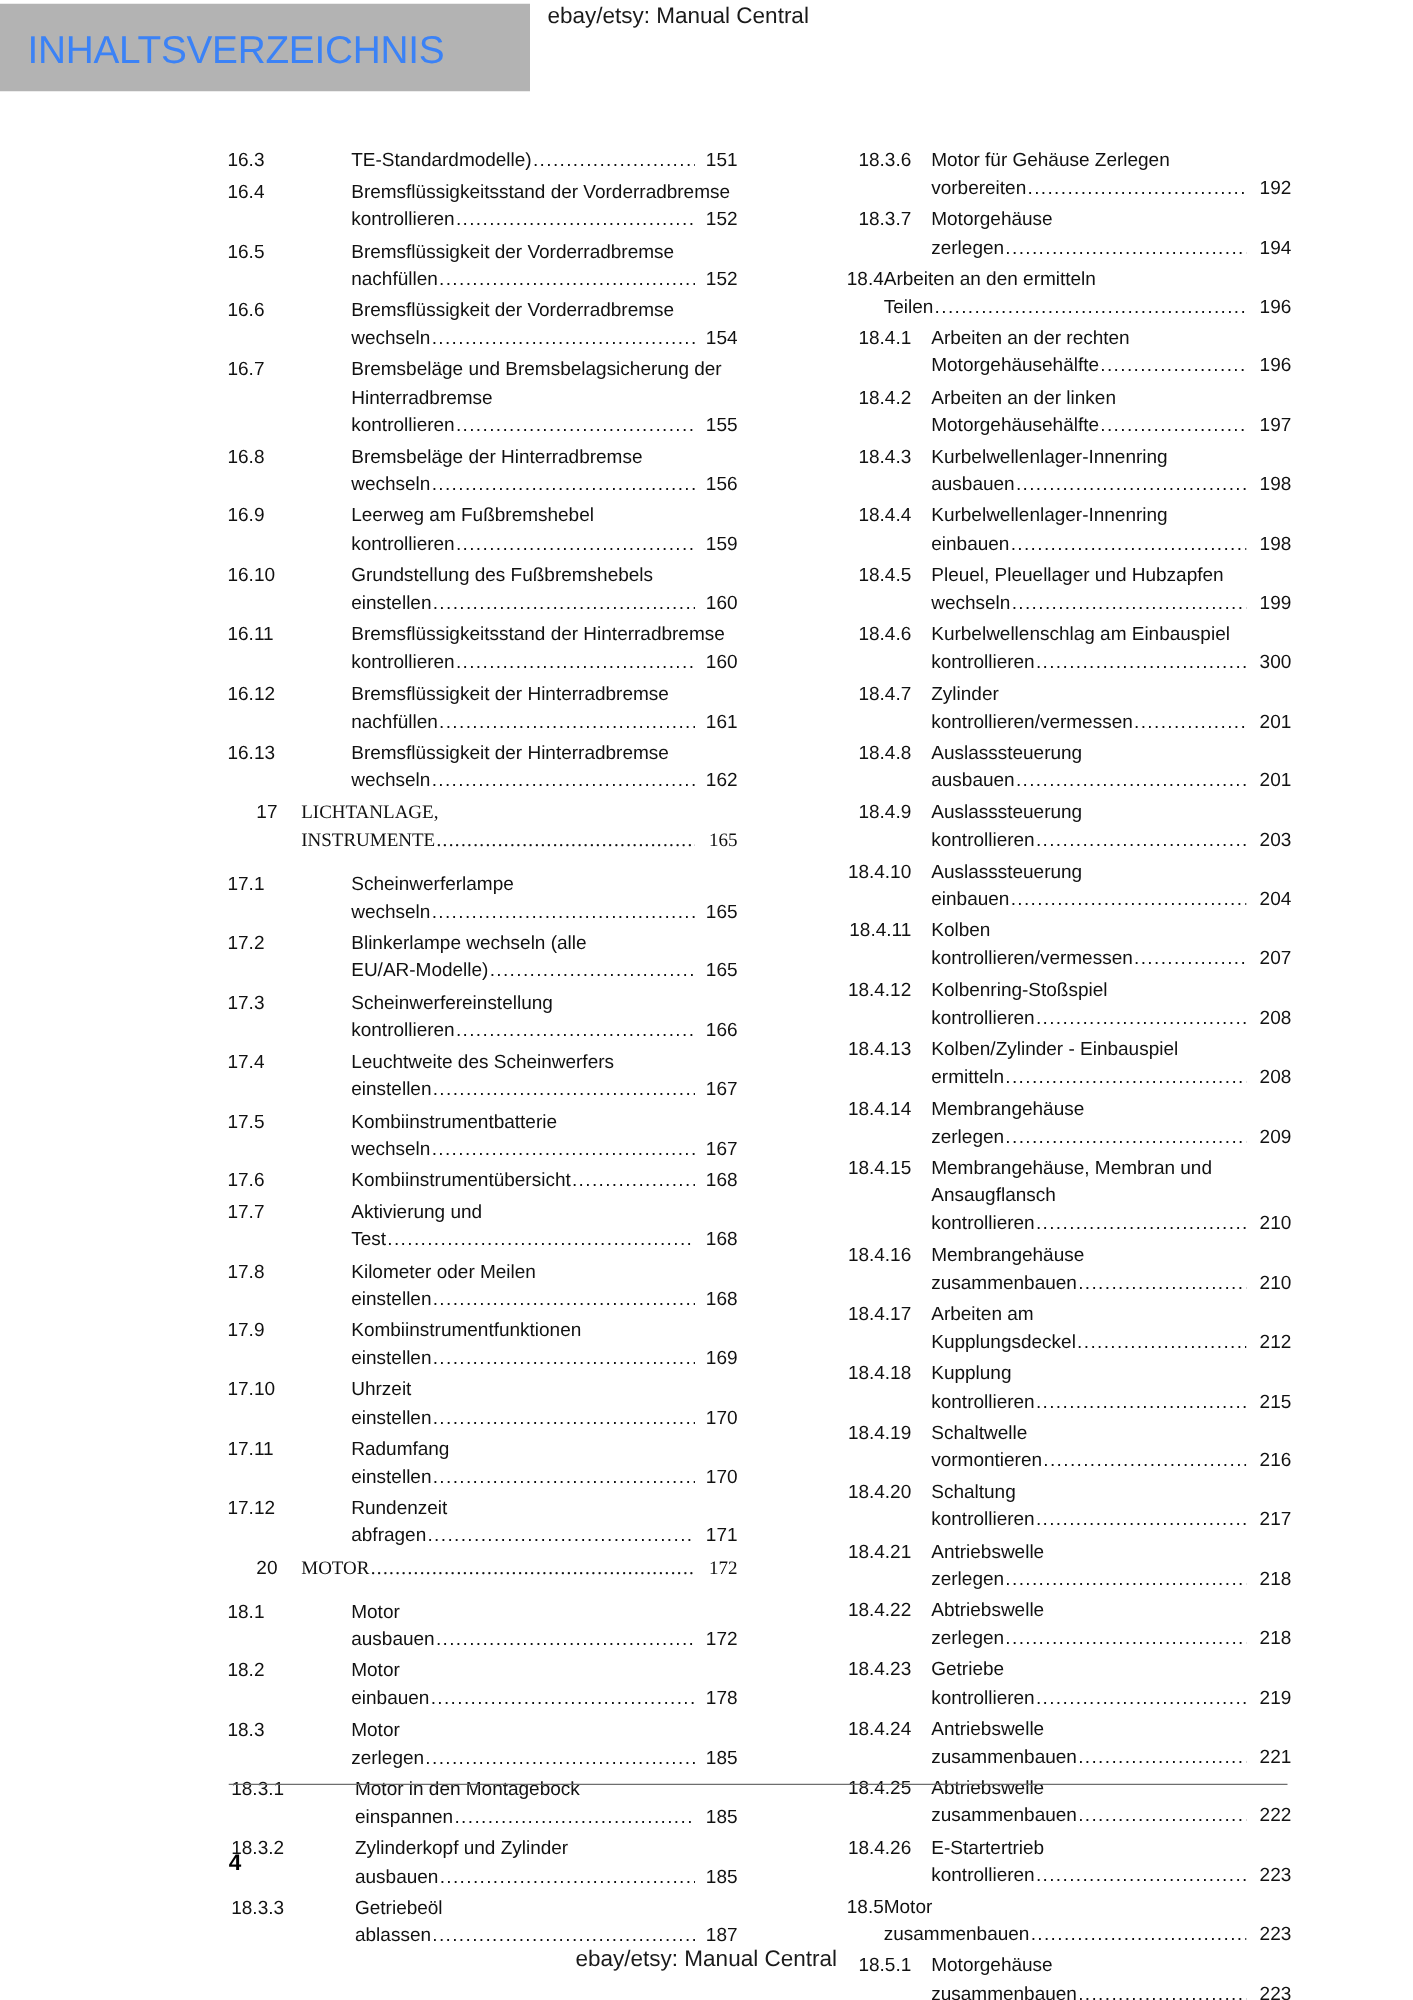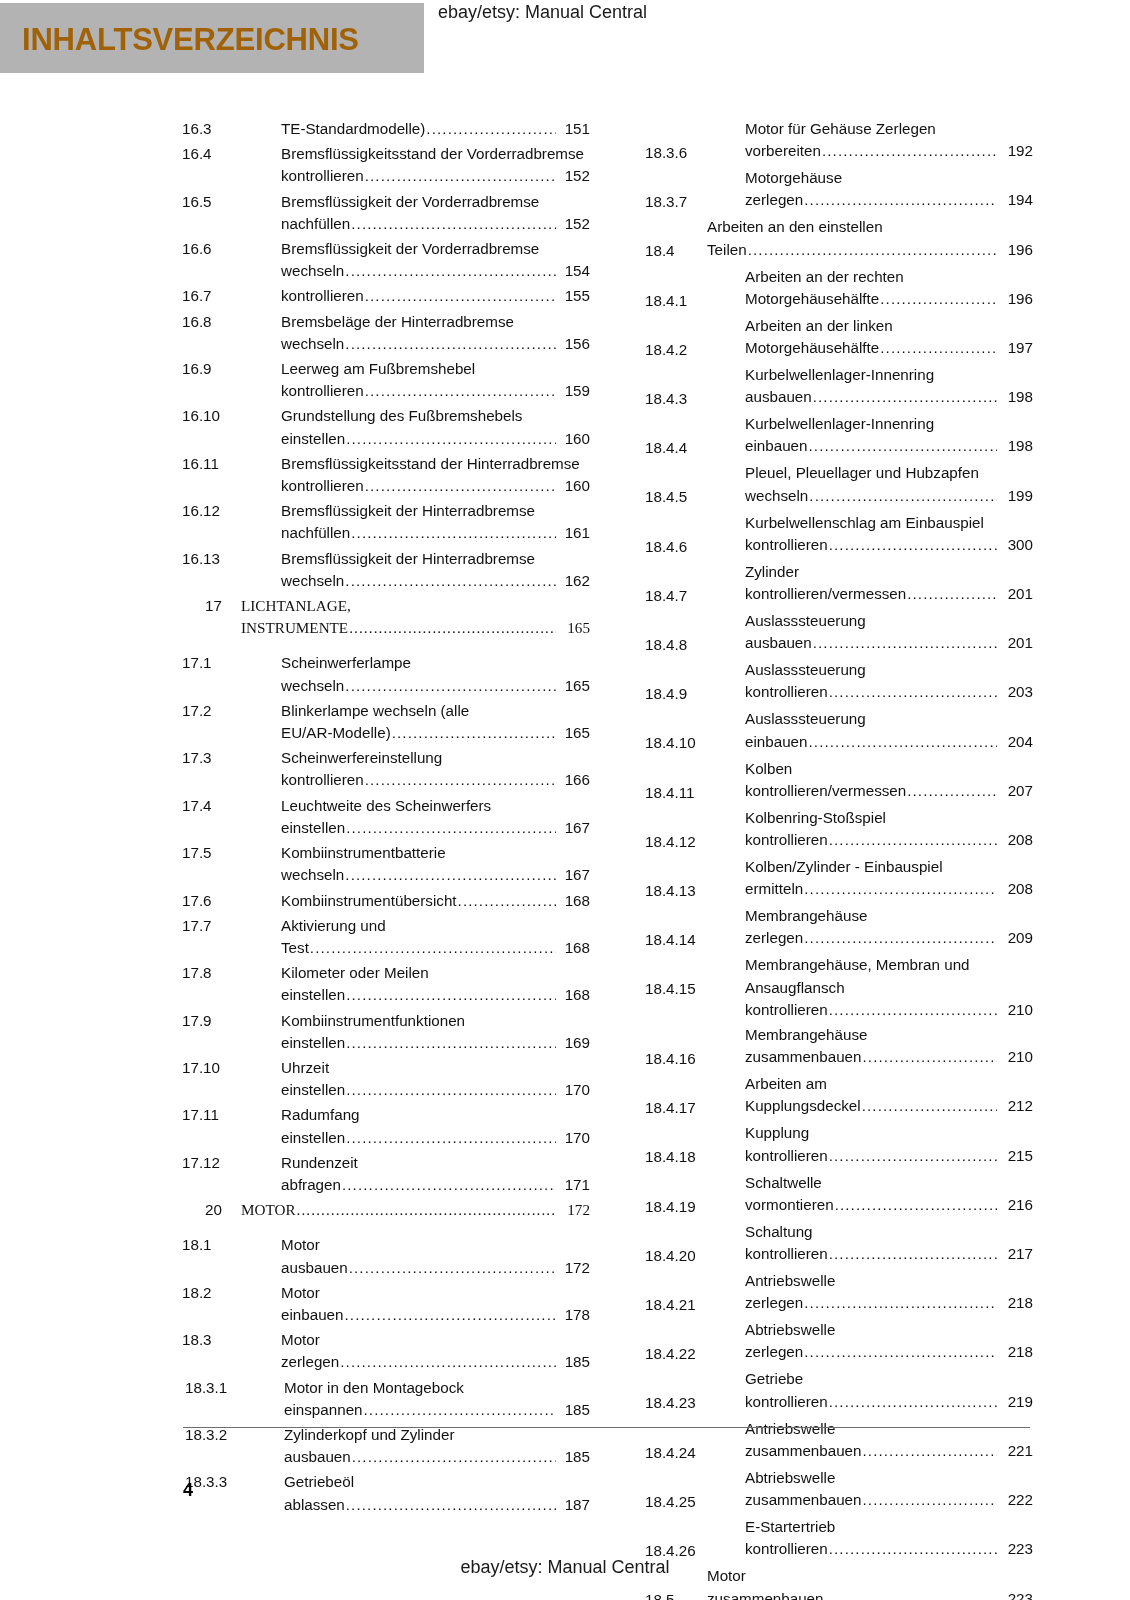--- a/index.html
+++ b/index.html
@@ -23,23 +23,23 @@
     top: 3px;
     width: 424px;
     height: 70px;
     background: #b3b3b3;
   }
   .header-title {
     position: absolute;
     left: 22px;
     top: 22px;
     font-size: 31px;
-    font-weight: bold;
+    font-weight: normal;
     letter-spacing: -0.2px;
-    color: #a16207;
+    color: #3b82f6;
     white-space: nowrap;
   }
   .watermark-top {
     position: absolute;
     left: 438px;
     top: 2px;
     font-size: 18px;
     color: #1a1a1a;
     white-space: nowrap;
   }
@@ -112,21 +112,21 @@
   
   .col-left .entry .num  { width: 88px; text-align: left; padding-right: 0; }
   .col-left .entry .body { margin-left: 11px; }
   .col-left .entry.lvl1 .num  { width: 40px; text-align: right; }
   .col-left .entry.lvl1 .body { margin-left: 19px; font-family: Liberation Serif, serif; }
   .col-left .entry.lvl3 .num  { width: 88px; text-align: left; padding-left: 3px; }
   .col-left .entry.lvl3 .body { margin-left: 11px; }
   .col-left .pg { width: 30px; }
 
   
-  .col-right .entry .num  { width: 84px; text-align: left; margin-top: 24px; }
+  .col-right .entry .num  { width: 84px; text-align: right; }
   .col-right .entry .body { margin-left: 16px; }
   .col-right .entry.lvl2 .num  { width: 62px; }
   .col-right .entry.lvl2 .body { margin-left: 0px; }
   .col-right .pg { width: 32px; }
 
   .gap-before { margin-top: 15px; }
   .gap-after  { margin-bottom: 13px; }
   .entry + .entry { margin-top: 3px; }
 
   
@@ -183,21 +183,21 @@
       <div class="entry lvl2">
         <span class="num">16.6</span>
         <div class="body"><span class="title-text">Bremsflüssigkeit der Vorderradbremse </span><span class="lead-line">
             <span class="txt">wechseln</span>
             <span class="dots">..........................................................................................</span>
             <span class="pg">154</span>
           </span></div>
       </div>
       <div class="entry lvl2">
         <span class="num">16.7</span>
-        <div class="body"><span class="lead-line">
+        <div class="body"><span class="title-text">Bremsbeläge und Bremsbelagsicherung der Hinterradbremse </span><span class="lead-line">
             <span class="txt">kontrollieren</span>
             <span class="dots">..........................................................................................</span>
             <span class="pg">155</span>
           </span></div>
       </div>
       <div class="entry lvl2">
         <span class="num">16.8</span>
         <div class="body"><span class="title-text">Bremsbeläge der Hinterradbremse </span><span class="lead-line">
             <span class="txt">wechseln</span>
             <span class="dots">..........................................................................................</span>
@@ -421,21 +421,21 @@
       <div class="entry lvl3">
         <span class="num">18.3.7</span>
         <div class="body"><span class="title-text">Motorgehäuse </span><span class="lead-line">
             <span class="txt">zerlegen</span>
             <span class="dots">..........................................................................................</span>
             <span class="pg">194</span>
           </span></div>
       </div>
       <div class="entry lvl2">
         <span class="num">18.4</span>
-        <div class="body"><span class="title-text">Arbeiten an den einstellen </span><span class="lead-line">
+        <div class="body"><span class="title-text">Arbeiten an den ermitteln </span><span class="lead-line">
             <span class="txt">Teilen</span>
             <span class="dots">..........................................................................................</span>
             <span class="pg">196</span>
           </span></div>
       </div>
       <div class="entry lvl3">
         <span class="num">18.4.1</span>
         <div class="body"><span class="title-text">Arbeiten an der rechten </span><span class="lead-line">
             <span class="txt">Motorgehäusehälfte</span>
             <span class="dots">..........................................................................................</span>

